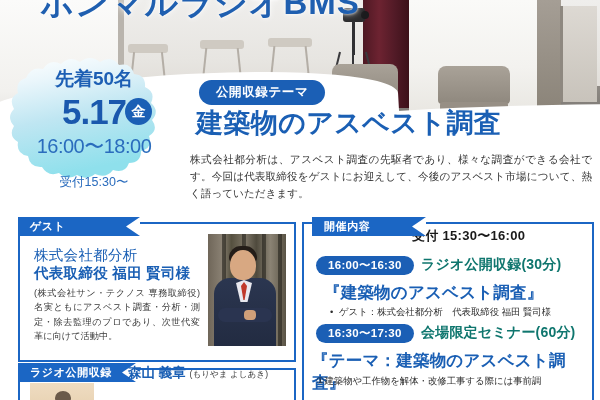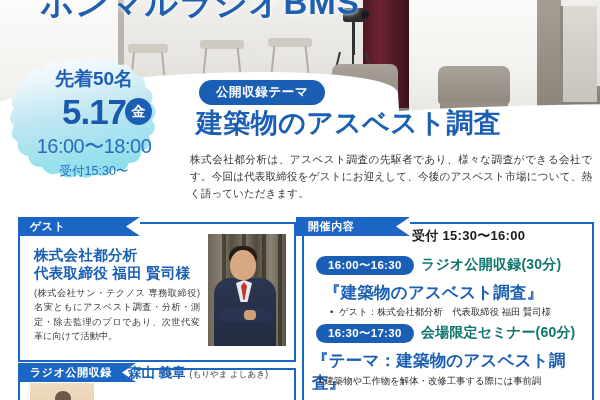--- a/index.html
+++ b/index.html
@@ -55,21 +55,21 @@
   
   .blob{position:absolute;left:8px;top:56px;width:172px;height:128px;z-index:7;}
   .blob svg{position:absolute;left:0;top:0;}
   .blob-inner{position:absolute;left:0;top:0;width:172px;height:128px;text-align:center;}
   .blob-first{margin-top:10px;font-size:19px;font-weight:700;color:#1d5fb4;letter-spacing:0px;}
   .blob-date-row{position:relative;margin-top:1px;height:38px;}
   .blob-date{font-size:35px;font-weight:700;color:#1a58ad;letter-spacing:-1px;line-height:38px;}
   .day-badge{position:absolute;left:117px;top:5px;width:27px;height:27px;border-radius:50%;
     background:#1b5fb5;color:#fff;font-size:14px;font-weight:700;line-height:27px;text-align:center;}
   .blob-time{margin-top:2px;font-size:20px;color:#2a6cbd;letter-spacing:-0.5px;}
-  .blob-recep{margin-top:3px;font-size:12.5px;color:#2a6cbd;}
+  .blob-recep{margin-top:14px;font-size:12.5px;color:#2a6cbd;}
 
   
   .theme-badge{position:absolute;left:199px;top:80px;z-index:8;background:#1b5fb5;color:#fff;
     border-radius:14px;padding:4px 17px;font-size:12.5px;font-weight:700;letter-spacing:.6px;}
   .headline{position:absolute;left:196px;top:105px;z-index:8;font-size:27px;font-weight:700;
     color:#1a5fb4;letter-spacing:.4px;}
 
   
   .lead{position:absolute;left:190px;top:151px;width:402px;z-index:8;
     font-size:10.6px;line-height:1.62;color:#333;text-align:justify;}
@@ -78,21 +78,21 @@
   .panel{position:absolute;border:2px solid #1b66c4;background:#fff;}
   .ribbon{position:absolute;height:19px;background:#1b66c4;color:#fff;font-size:11px;font-weight:700;
     line-height:19px;padding-left:12px;letter-spacing:.6px;
     clip-path:polygon(0 0,100% 0,100% 100%,0 100%,0 0);}
   .ribbon::after{content:"";position:absolute;right:0;top:0;width:14px;height:19px;background:#fff;
     clip-path:polygon(100% 0,100% 100%,0 50%);}
 
   
   #guest-panel{left:18px;top:222px;width:274px;height:136px;}
   #guest-ribbon{left:18px;top:217px;width:110px;}
-  .guest-name1{position:absolute;left:14px;top:22px;font-size:14.5px;font-weight:700;color:#1a5fb4;letter-spacing:.3px;}
+  .guest-name1{position:absolute;left:14px;top:22px;font-size:14.5px;font-weight:400;color:#1a5fb4;letter-spacing:.3px;}
   .guest-name2{position:absolute;left:14px;top:40px;font-size:14.5px;font-weight:700;color:#1a5fb4;letter-spacing:.3px;}
   .guest-desc{position:absolute;left:14px;top:62px;width:166px;font-size:9.2px;line-height:1.55;color:#3a3a3a;text-align:justify;}
   .guest-photo{position:absolute;left:188px;top:10px;width:78px;height:112px;overflow:hidden;background:#6a6254;}
   .gp-bg{position:absolute;inset:0;background:linear-gradient(90deg,#6f6659 0%,#8a8173 18%,#55503f 30%,#7d7566 48%,#4f4a3d 62%,#8b8374 80%,#5a5446 100%);}
   .gp-bgstripe{position:absolute;top:0;width:4px;height:100%;background:rgba(30,28,22,.55);}
   .gp-head{position:absolute;left:22px;top:16px;width:26px;height:30px;border-radius:50% 50% 45% 45%;background:#d8a882;}
   .gp-hair{position:absolute;left:21px;top:12px;width:28px;height:17px;border-radius:14px 14px 6px 6px;background:#241d18;}
   .gp-body{position:absolute;left:6px;top:44px;width:62px;height:70px;border-radius:16px 16px 0 0;
     background:linear-gradient(180deg,#2b3650 0%,#222b41 100%);}
   .gp-shirt{position:absolute;left:28px;top:46px;width:16px;height:22px;background:#e9e9ef;
@@ -106,21 +106,21 @@
   #pers-panel{left:18px;top:368px;width:274px;height:70px;}
   #pers-ribbon{left:18px;top:363px;width:106px;}
   .pers-name{position:absolute;left:128px;top:364px;font-size:13.5px;font-weight:700;color:#1a5fb4;z-index:4;}
   .pers-kana{font-size:8.6px;font-weight:400;color:#3a3a3a;letter-spacing:0;}
   .pers-photo{position:absolute;left:30px;top:383px;width:64px;height:40px;background:#e6d3b8;z-index:4;}
   .pp-bg{position:absolute;inset:0;background:linear-gradient(180deg,#efdcc1 0%,#e3cba9 100%);}
   .pp-head{position:absolute;left:25px;top:8px;width:16px;height:14px;border-radius:50%;background:#6b5a4a;}
 
   
   #sched-panel{left:302px;top:222px;width:288px;height:190px;}
-  #sched-ribbon{left:296px;top:217px;width:102px;}
+  #sched-ribbon{left:312px;top:217px;width:102px;}
   .recep-line{position:absolute;left:108px;top:3px;font-size:13px;font-weight:700;color:#1a1a1a;letter-spacing:.3px;}
   .time-pill{position:absolute;background:#1b5fb5;color:#fff;border-radius:11px;font-size:11.5px;
     font-weight:700;line-height:19px;height:19px;padding:0 12px;letter-spacing:.3px;}
   .pill-label{position:absolute;font-size:14px;font-weight:700;color:#0f766e;letter-spacing:.2px;}
   .sched-title{position:absolute;font-size:16.5px;font-weight:700;color:#1a5fb4;letter-spacing:.2px;}
   .sched-bullet{position:absolute;font-size:9.4px;color:#2d2d2d;}
   .sched-bullet .dot{display:inline-block;width:9px;}
   .sched-note{position:absolute;font-size:9.4px;line-height:1.55;color:#2d2d2d;width:268px;text-align:justify;}
 </style>
 </head>

